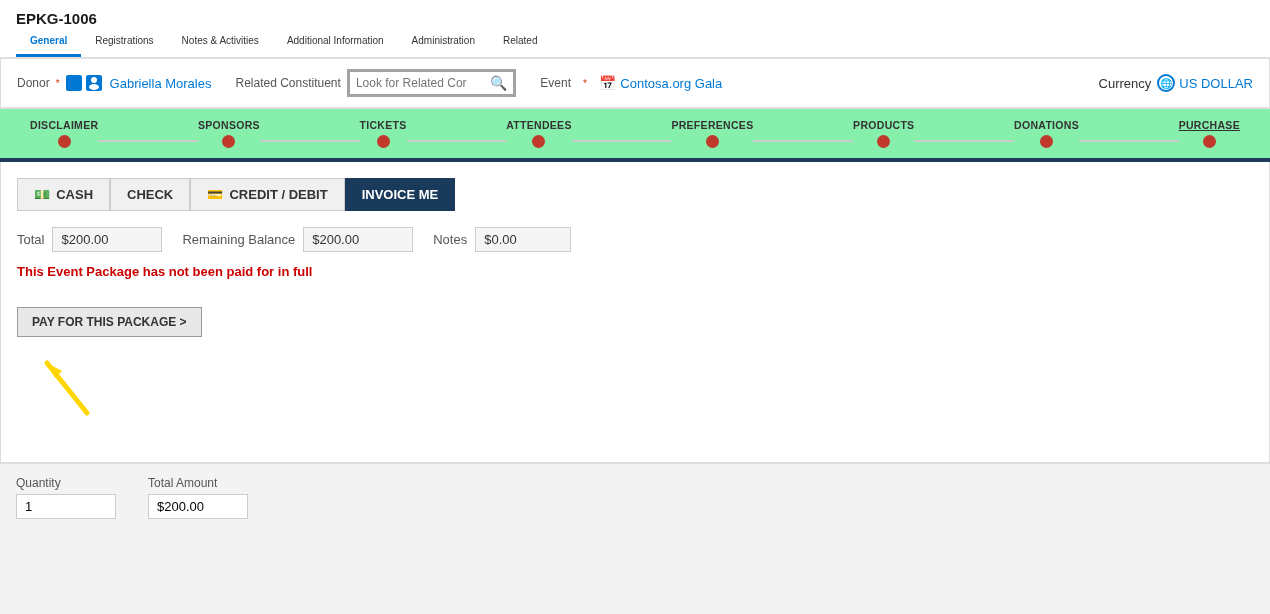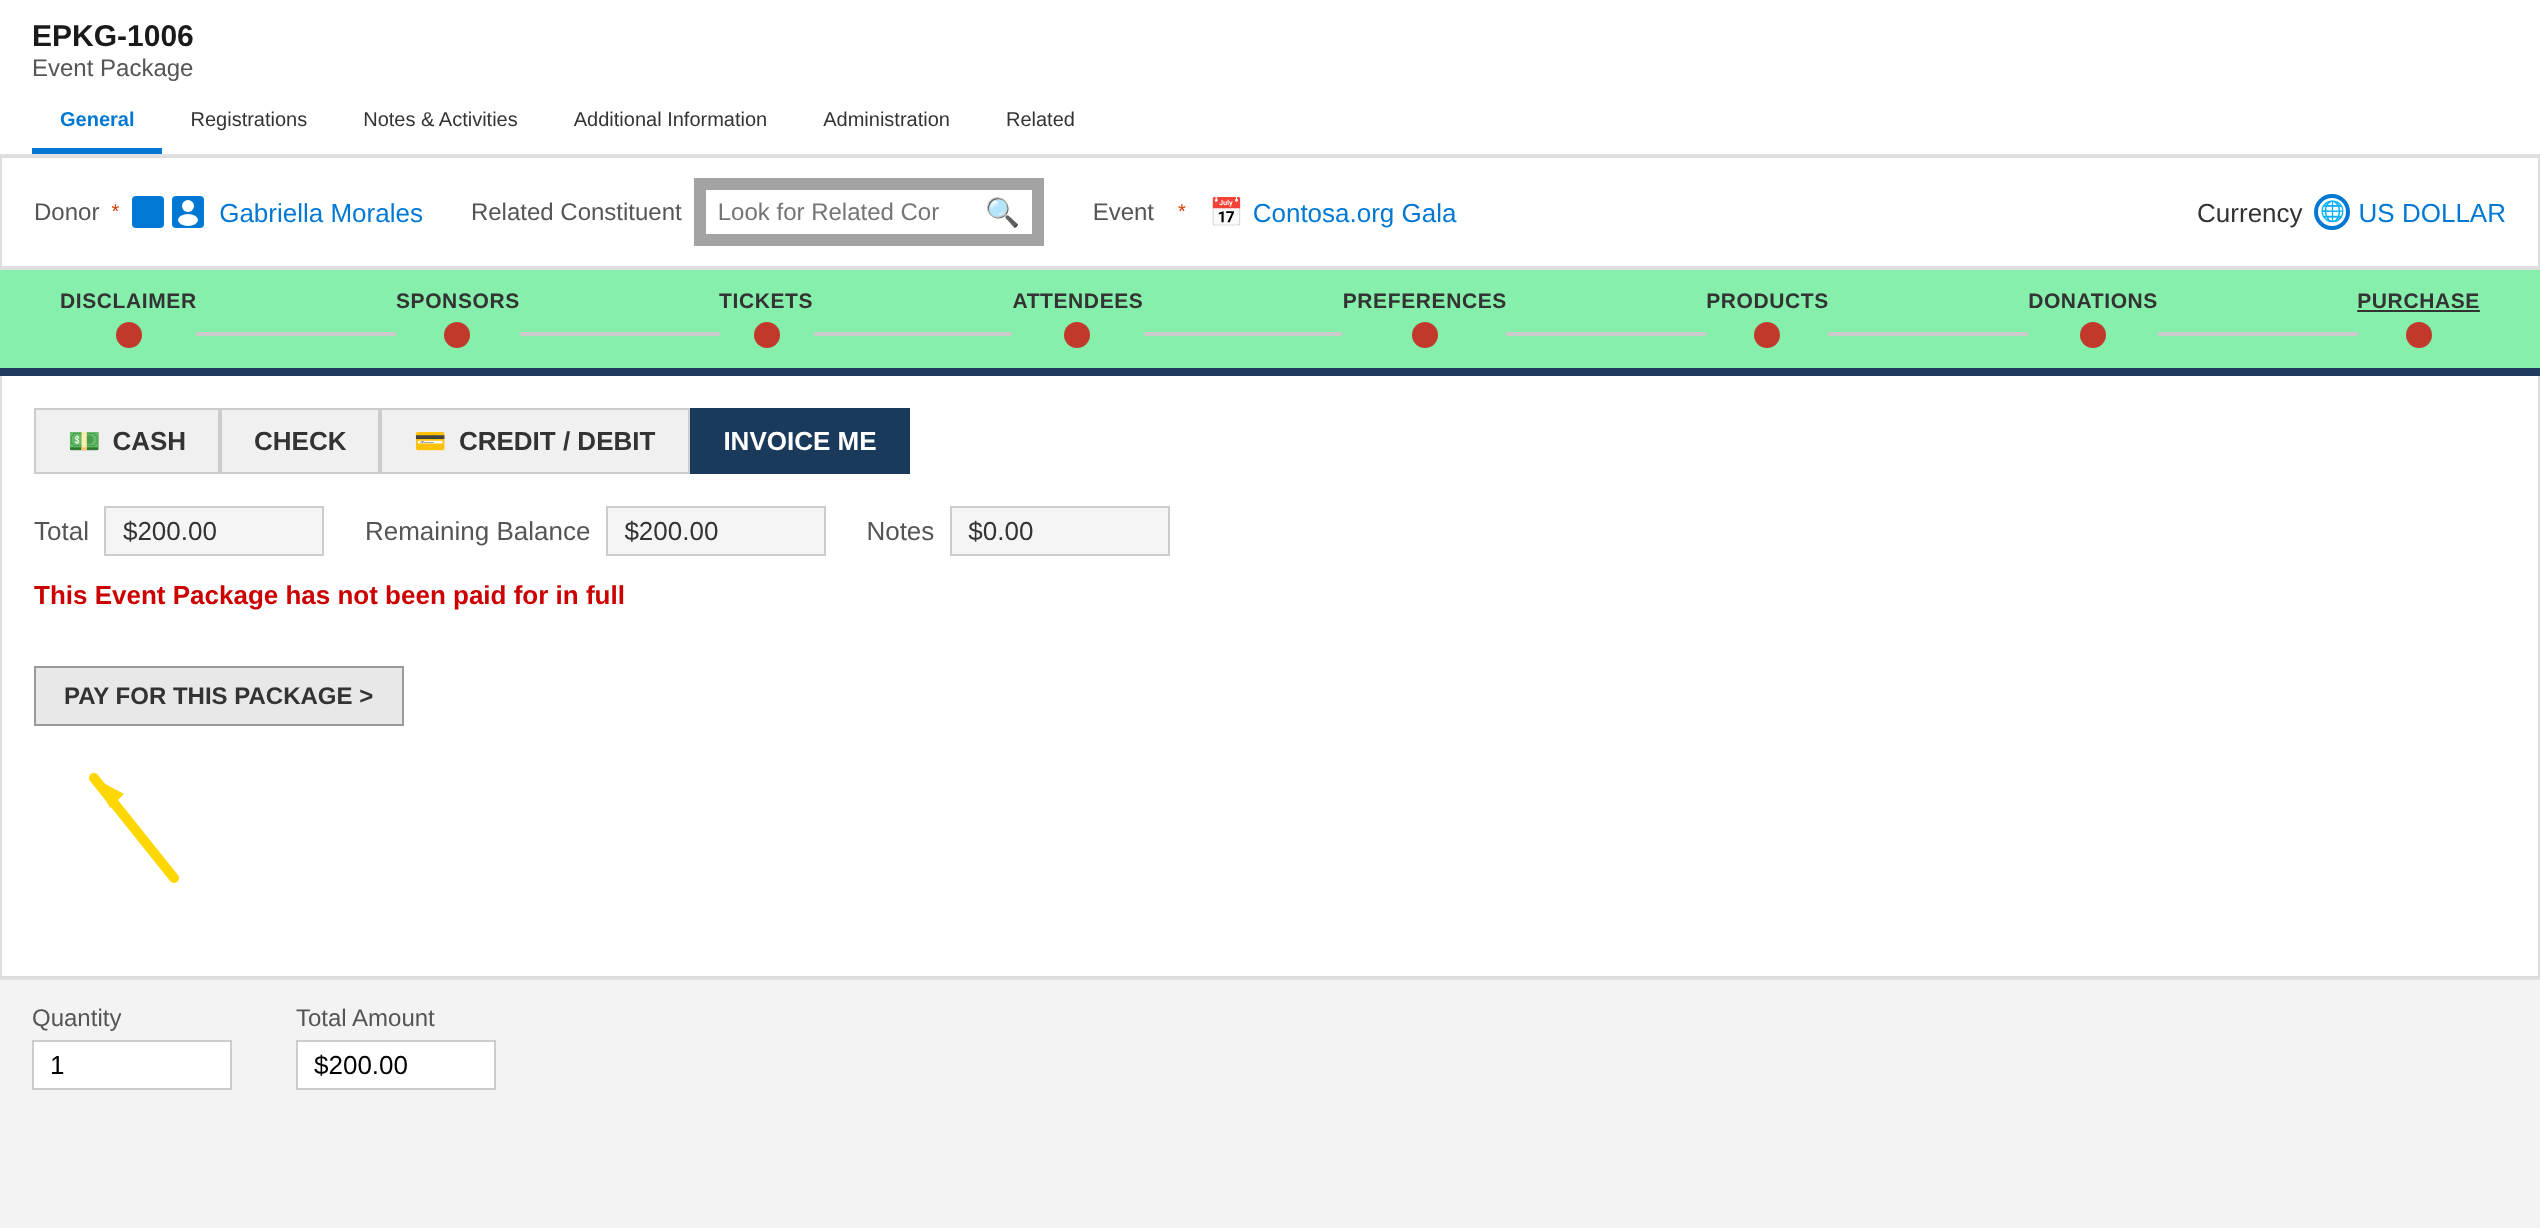--- a/index.html
+++ b/index.html
@@ -11,21 +11,21 @@
 
     .nav-tabs { display: flex; gap: 0; list-style: none; }
     .nav-tabs li { padding: 8px 14px; cursor: pointer; font-size: 10px; color: #333; border-bottom: 3px solid transparent; }
     .nav-tabs li.active { color: #0078d4; border-bottom: 3px solid #0078d4; font-weight: 600; }
 
     .donor-bar { display: flex; align-items: center; gap: 24px; padding: 10px 16px; background: #fff; border-bottom: 1px solid #e0e0e0; flex-wrap: wrap; }
     .donor-field { display: flex; align-items: center; gap: 6px; }
     .donor-field label { font-size: 12px; color: #555; }
     .donor-name { color: #0078d4; font-size: 13px; display: flex; align-items: center; gap: 4px; }
     .donor-name::before { content: ''; display: inline-block; width: 16px; height: 16px; background: #0078d4; border-radius: 2px; }
-    .search-box { display: flex; align-items: center; border: 6px solid #a3a3a3; background: #fff; padding: 3px 6px; gap: 4px; }
+    .search-box { display: flex; align-items: center; border: 3px solid #a3a3a3; background: #fff; padding: 3px 6px; gap: 4px; }
     .search-box input { border: none; outline: none; font-size: 12px; width: 130px; color: #999; }
     .event-field { display: flex; align-items: center; gap: 12px; }
     .event-field label { font-size: 12px; color: #555; }
     .event-link { color: #0078d4; font-size: 13px; display: flex; align-items: center; gap: 4px; }
     .calendar-icon { font-size: 14px; }
     .currency-field { display: flex; align-items: center; gap: 6px; margin-left: auto; }
     .currency-val { display: flex; align-items: center; gap: 4px; color: #0078d4; font-size: 13px; }
     .globe-icon { width: 18px; height: 18px; border: 2px solid #0078d4; border-radius: 50%; display: inline-flex; align-items: center; justify-content: center; font-size: 10px; color: #0078d4; }
     .required-dot { color: #d83b01; font-size: 10px; }
 
@@ -55,21 +55,20 @@
     .step-col span { font-size: 10.5px; font-weight: 700; color: #333; letter-spacing: 0.3px; }
     .dot { width: 13px; height: 13px; border-radius: 50%; background: #c0392b; display: inline-block; }
   </style>
 </head>
 <body>
 
 <div style="background:#fff; border-bottom:1px solid #ddd;">
 
   <div class="top-bar">
     <div class="record-id">EPKG-1006</div>
-    <div class="record-type">Event Package</div>
     <ul class="nav-tabs">
       <li class="nav-tabs-item active" style="color: rgb(0, 120, 212); border-bottom: 3px solid rgb(0, 120, 212); font-weight: 600;">General</li>
       <li class="nav-tabs-item">Registrations</li>
       <li class="nav-tabs-item">Notes &amp; Activities</li>
       <li class="nav-tabs-item">Additional Information</li>
       <li class="nav-tabs-item">Administration</li>
       <li class="nav-tabs-item">Related</li>
     </ul>
   </div>
 </div>
@@ -183,21 +182,21 @@
       <div class="total-field">
         <label>Total</label>
         <input type="text" style="border: 1px solid rgb(204, 204, 204); padding: 4px 8px; font-size: 13px; width: 110px; background: rgb(245, 245, 245);" value="$200.00">
       </div>
       <div class="total-field">
         <label>Remaining Balance</label>
         <input type="text" style="border: 1px solid rgb(204, 204, 204); padding: 4px 8px; font-size: 13px; width: 110px; background: rgb(245, 245, 245);" value="$200.00">
       </div>
       <div class="total-field">
         <label>Notes</label>
-        <input type="text" style="border: 1px solid rgb(204, 204, 204); padding: 4px 8px; font-size: 13px; width: 110px; background: rgb(245, 245, 245);" value="$0.00">
+        <input type="text" style="border: 1px solid rgb(204, 204, 204); padding: 4px 8px; font-size: 13px; width: 96px; background: rgb(245, 245, 245);" value="$0.00">
       </div>
     </div>
 
     
     <div class="warning-text">This Event Package has not been paid for in full</div>
 
     
     <div style="position:relative; display:inline-block;">
       <button class="pay-package-btn">PAY FOR THIS PACKAGE &gt;</button>
       

